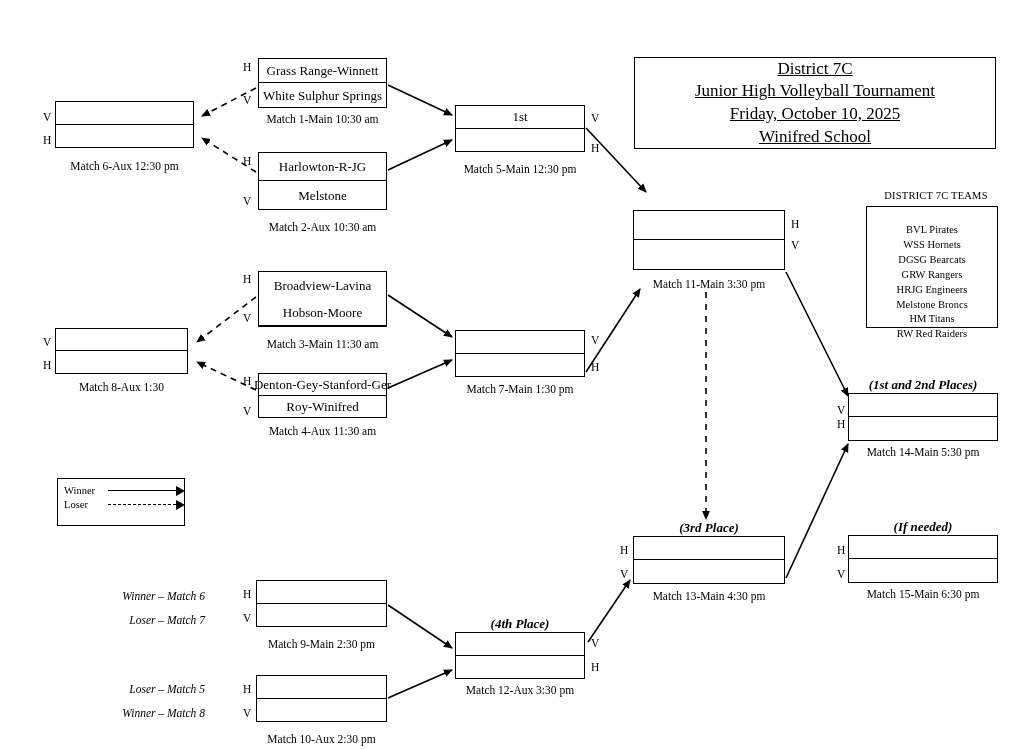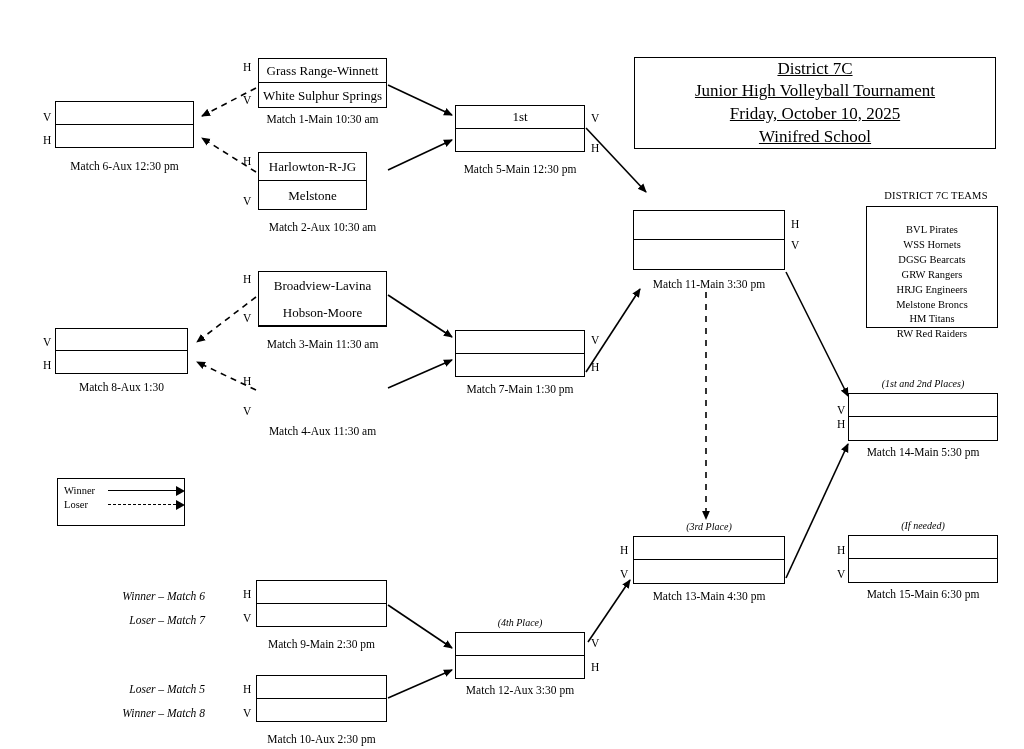--- a/index.html
+++ b/index.html
@@ -43,25 +43,26 @@
   .caption{
     position:absolute;
     font-size:11.5px;
     line-height:1.1;
     white-space:nowrap;
     text-align:center;
   }
   
   .place{
     position:absolute;
-    font-size:10px;
+    font-size:13px;
     font-style:italic;
     line-height:1.1;
     white-space:nowrap;
     text-align:center;
+    font-weight:bold;
   }
   
   .feeder{
     position:absolute;
     font-size:11.5px;
     font-style:italic;
     line-height:1.1;
     white-space:nowrap;
     text-align:right;
   }
@@ -236,21 +237,21 @@
   <div class="caption" style="left:55px;top:160px;width:139px;">Match 6-Aux 12:30 pm</div>
 
   <div class="box" style="left:258px;top:58px;width:129px;height:50px;">
     <div class="slot top">Grass Range-Winnett</div>
     <div class="slot">White Sulphur Springs</div>
   </div>
   <span class="vh" style="left:243px;top:62px;">H</span>
   <span class="vh" style="left:243px;top:95px;">V</span>
   <div class="caption" style="left:258px;top:113px;width:129px;">Match 1-Main 10:30 am</div>
 
-  <div class="box" style="left:258px;top:152px;width:109px;height:58px;">
+  <div class="box" style="left:258px;top:152px;width:129px;height:58px;">
     <div class="slot top">Harlowton-R-JG</div>
     <div class="slot">Melstone</div>
   </div>
   <span class="vh" style="left:243px;top:156px;">H</span>
   <span class="vh" style="left:243px;top:196px;">V</span>
   <div class="caption" style="left:258px;top:221px;width:129px;">Match 2-Aux 10:30 am</div>
 
   <div class="box" style="left:455px;top:105px;width:130px;height:47px;">
     <div class="slot top">1st</div>
     <div class="slot"></div>
@@ -268,20 +269,24 @@
   <div class="caption" style="left:55px;top:381px;width:133px;">Match 8-Aux 1:30</div>
 
   <div class="box" style="left:258px;top:271px;width:129px;height:56px;">
     <div class="slot">Broadview-Lavina</div>
     <div class="slot top">Hobson-Moore</div>
   </div>
   <span class="vh" style="left:243px;top:274px;">H</span>
   <span class="vh" style="left:243px;top:313px;">V</span>
   <div class="caption" style="left:258px;top:338px;width:129px;">Match 3-Main 11:30 am</div>
 
+  <div class="box" style="left:258px;top:373px;width:129px;height:45px;">
+    <div class="slot top">Denton-Gey-Stanford-Ger</div>
+    <div class="slot">Roy-Winifred</div>
+  </div>
   <span class="vh" style="left:243px;top:376px;">H</span>
   <span class="vh" style="left:243px;top:406px;">V</span>
   <div class="caption" style="left:258px;top:425px;width:129px;">Match 4-Aux 11:30 am</div>
 
   <div class="box" style="left:455px;top:330px;width:130px;height:47px;">
     <div class="slot top"></div>
     <div class="slot"></div>
   </div>
   <span class="vh" style="left:591px;top:335px;">V</span>
   <span class="vh" style="left:591px;top:362px;">H</span>

